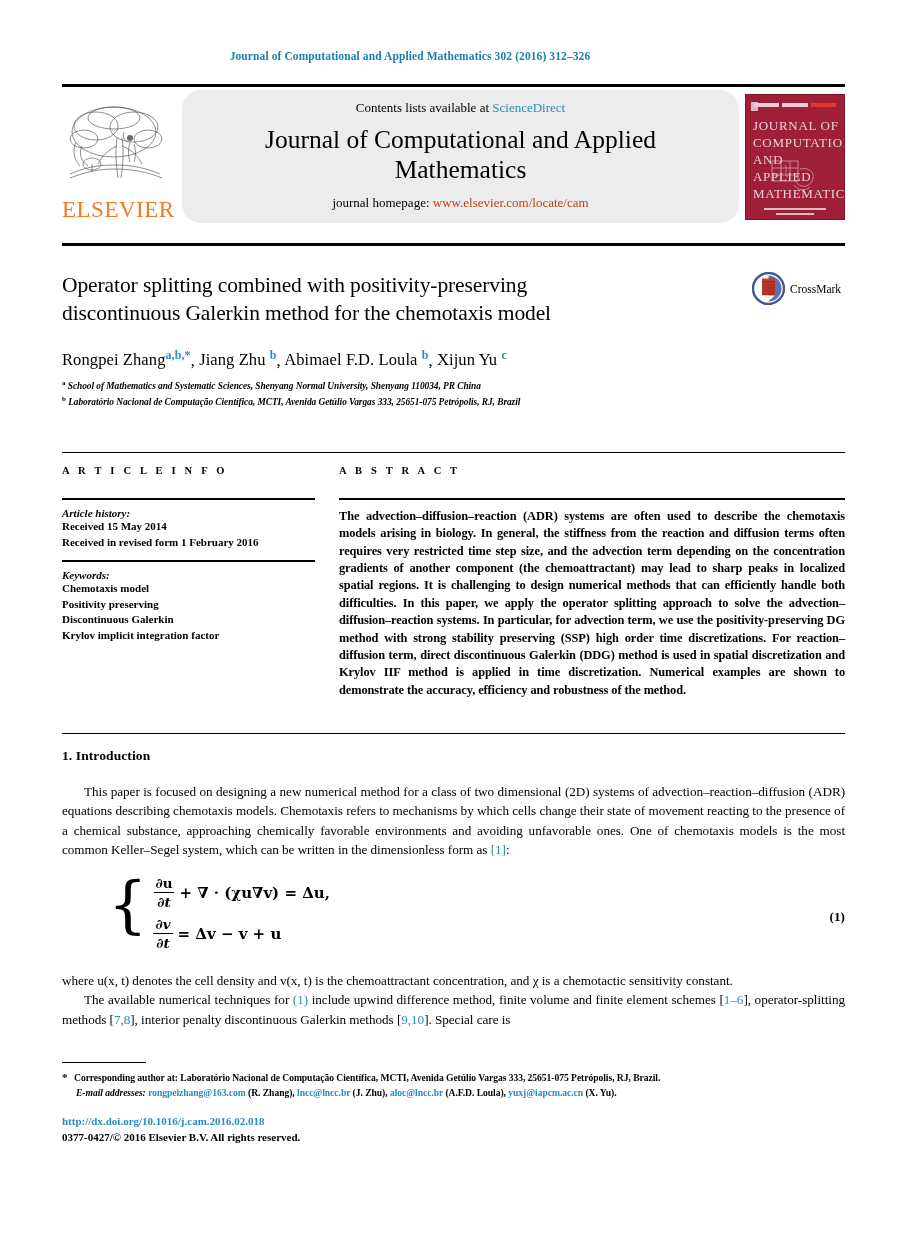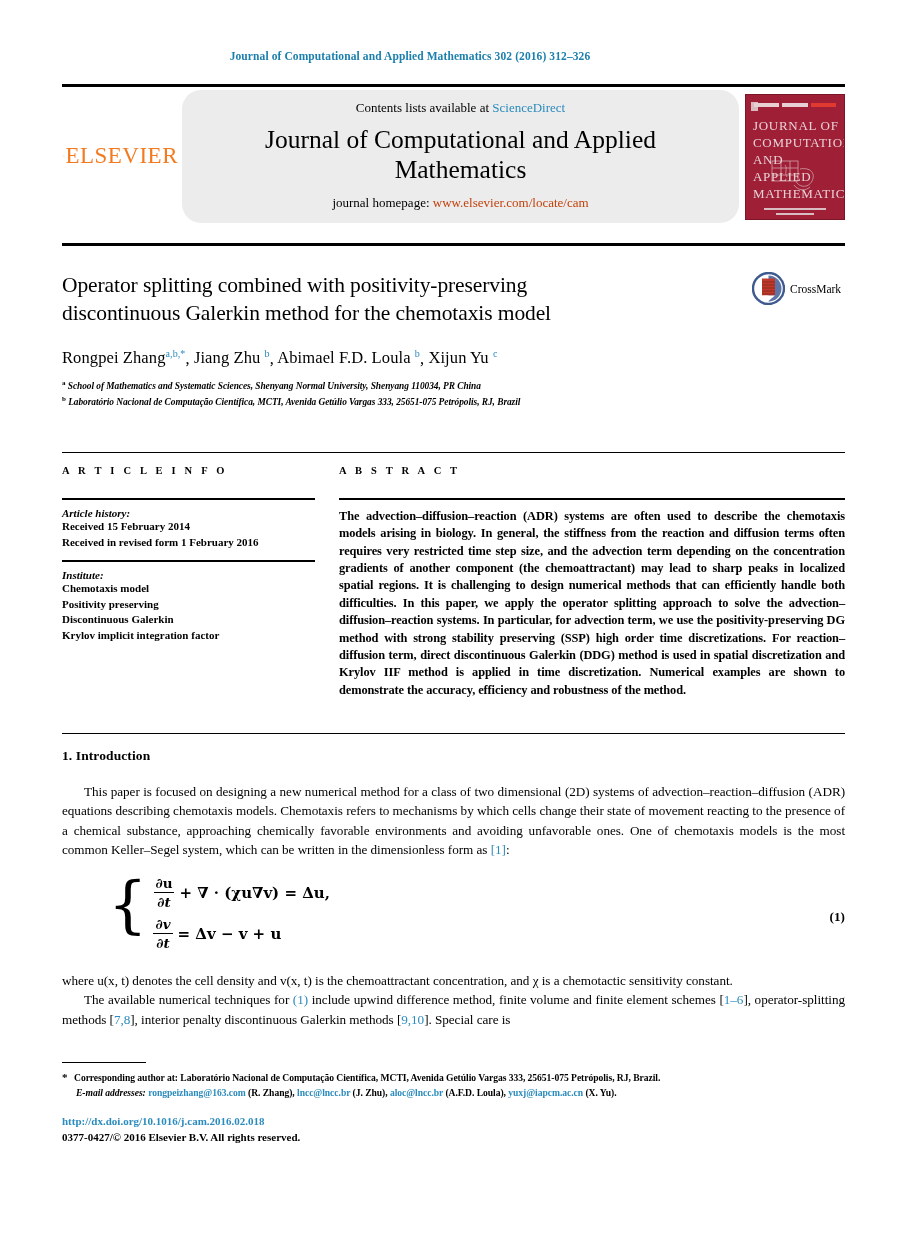--- a/index.html
+++ b/index.html
@@ -47,22 +47,21 @@
   .masthead-inner {
     display: flex;
     align-items: stretch;
     height: 133px;
     padding-top: 3px;
   }
   .elsevier-logo {
     width: 116px;
     flex: 0 0 116px;
     display: flex;
-    flex-direction: row;
-    align-items: center;
+    flex-direction: column;
     justify-content: flex-end;
     padding-bottom: 2px;
   }
   .elsevier-tree {
     width: 108px;
     height: 96px;
   }
   .elsevier-word {
     color: #f47a20;
     font-family: "Liberation Serif", serif;
@@ -168,21 +167,21 @@
     font-size: 21.5px;
     line-height: 1.30;
     font-weight: 400;
     letter-spacing: -0.1px;
   }
   .authors {
     margin-top: 20px;
     font-size: 16.5px;
     letter-spacing: 0.1px;
   }
-  .authors sup { color: #2a8bbd; font-size: 10px; vertical-align: super; }
+  .authors sup { color: #2a8bbd; font-size: 12px; vertical-align: super; font-weight: bold; }
   .affils { position: absolute; top: 378px; left: 62px; width: 760px; }
   .affil {
     font-size: 9.4px;
     font-style: italic;
     font-weight: bold;
     line-height: 1.58;
     letter-spacing: -0.05px;
   }
   .affil sup { font-style: normal; font-size: 7px; vertical-align: super; }
 
@@ -444,26 +443,26 @@
 
   <div class="info-abstract">
     <div class="rule-info"></div>
     <div class="cols">
 
       <div class="col-info">
         <div class="sec-head">A R T I C L E   I N F O</div>
         <div class="rule-thin"></div>
         <div class="hist-block">
           <div class="hist-title">Article history:</div>
-          <div class="hist-line">Received 15 February 2014</div>
+          <div class="hist-line">Received 15 May 2014</div>
           <div class="hist-line">Received in revised form 1 February 2016</div>
         </div>
         <div class="rule-thin spacer-rule"></div>
         <div class="kw-block">
-          <div class="kw-title">Institute:</div>
+          <div class="kw-title">Keywords:</div>
           <div class="kw-line">Chemotaxis model</div>
           <div class="kw-line">Positivity preserving</div>
           <div class="kw-line">Discontinuous Galerkin</div>
           <div class="kw-line">Krylov implicit integration factor</div>
         </div>
       </div>
 
       <div class="col-abs">
         <div class="sec-head">A B S T R A C T</div>
         <div class="rule-thin"></div>

